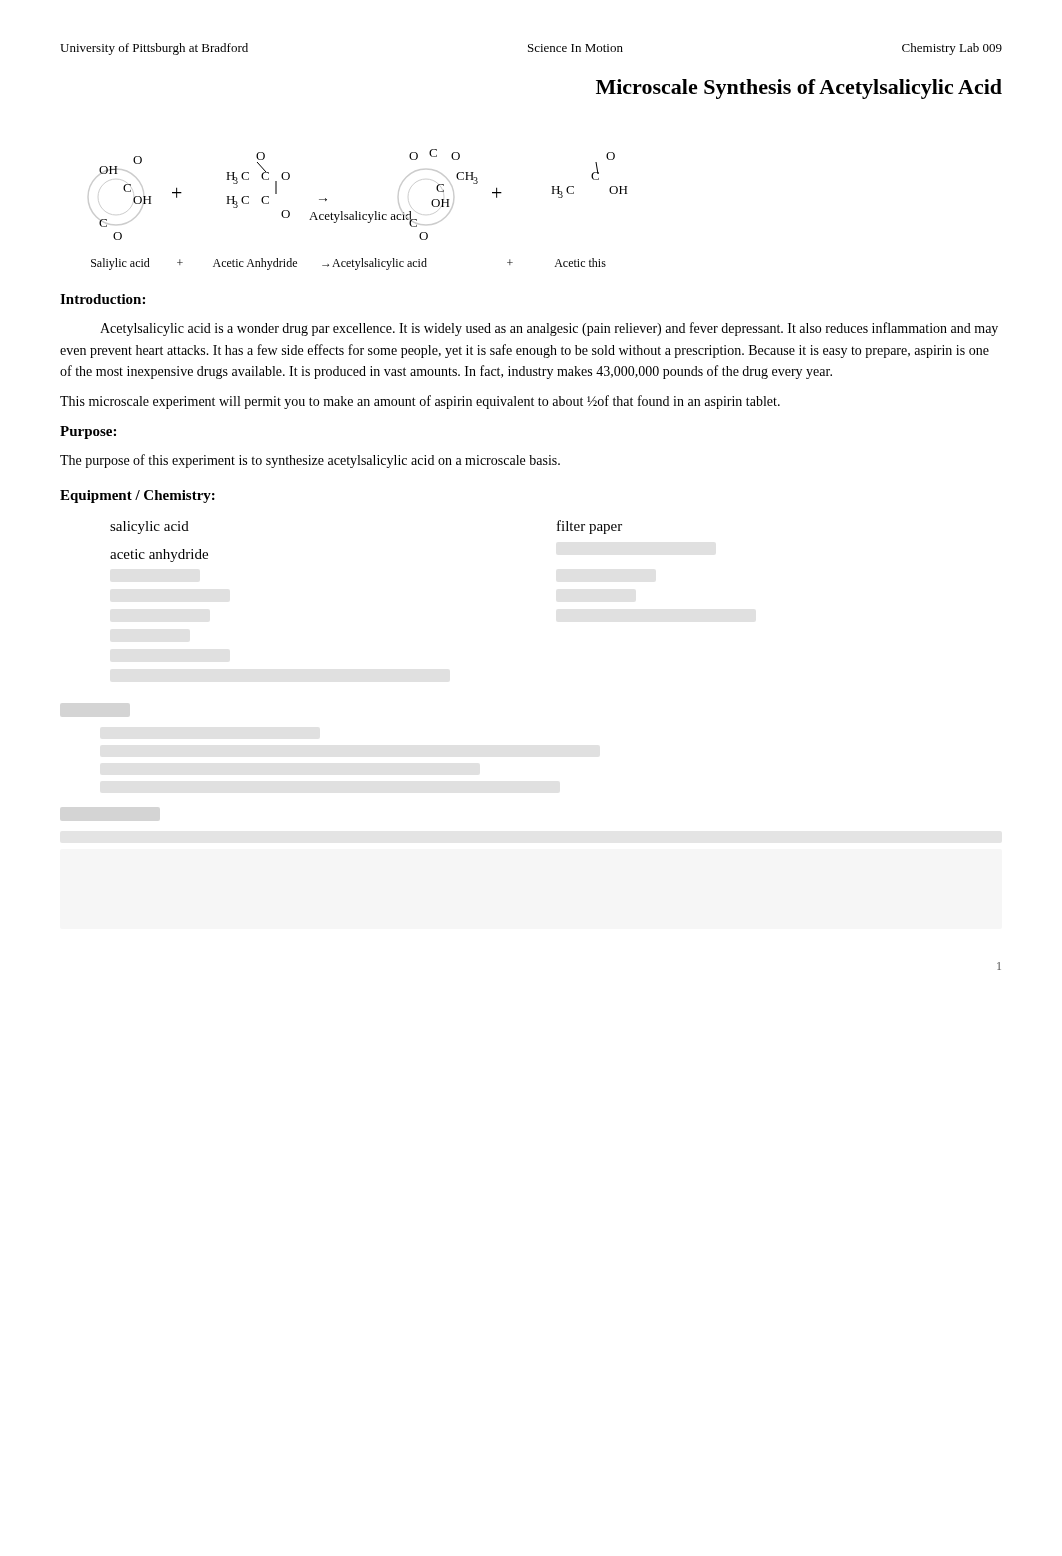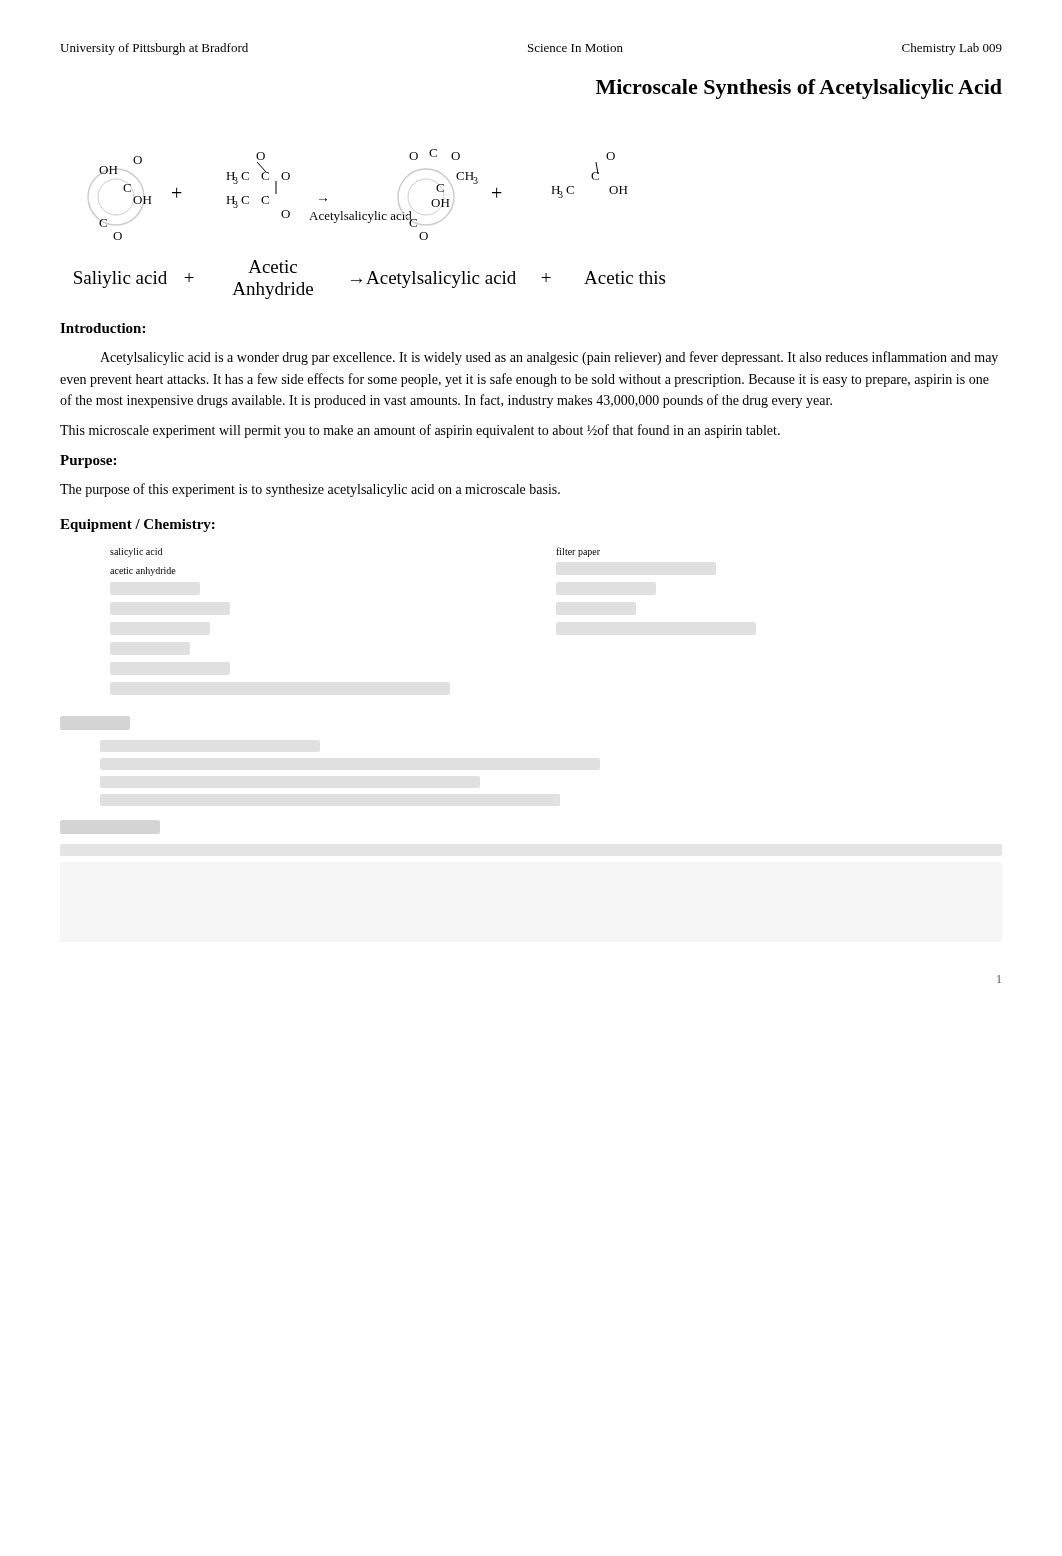--- a/index.html
+++ b/index.html
@@ -46,21 +46,21 @@
     }
     .materials-grid {
       display: grid;
       grid-template-columns: 1fr 1fr;
       margin-left: 50px;
       margin-bottom: 10px;
       gap: 2px 0;
     }
     .materials-grid .item {
       line-height: 1.7;
-      font-size: 10px;
+      font-size: 15px;
     }
     
     .chem-diagram {
       width: 100%;
       display: flex;
       justify-content: center;
       align-items: center;
       margin-bottom: 4px;
     }
     .label-row {
@@ -165,21 +165,21 @@
 
     <text x="530" y="58" font-size="13">C</text>
 
     <text x="548" y="72" font-size="13">OH</text>
 
     <line x1="535" y1="40" x2="537" y2="52" stroke="#000" stroke-width="1"></line>
 
   </svg>
 </div>
 
-<div class="label-row" style="padding: 0 10px; font-size:19px; gap:9px;">
+<div class="label-row" style="padding: 0 10px; font-size:12px; gap:0;">
   <span style="width:100px; text-align:center;">Saliylic acid</span>
   <span style="width:20px; text-align:center;">+</span>
   <span style="width:130px; text-align:center;">Acetic Anhydride</span>
   <span style="width:180px; text-align:left;">→Acetylsalicylic acid</span>
   <span style="width:20px; text-align:center;">+</span>
   <span style="width:120px; text-align:center;">Acetic this</span>
 </div>
 
 <div class="section-heading">Introduction:</div>
 

